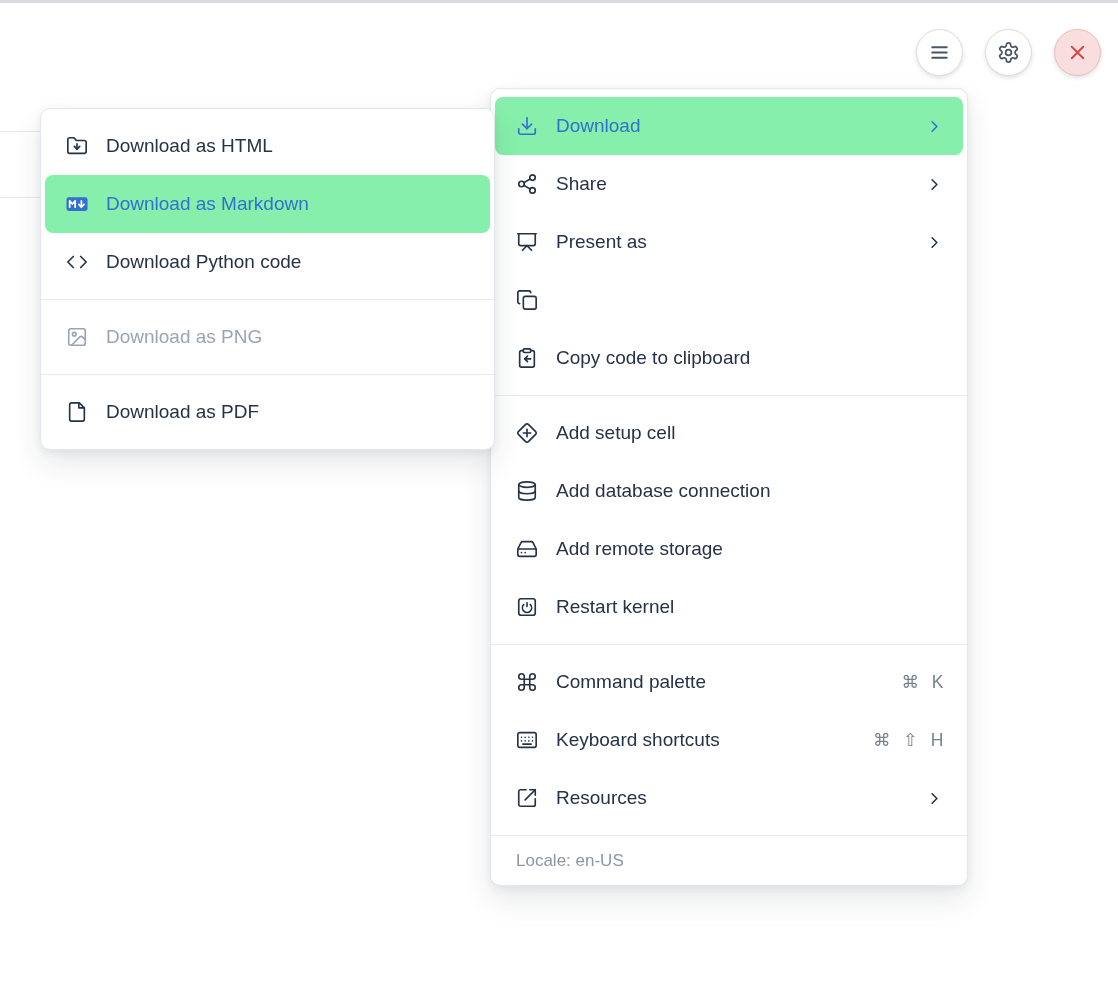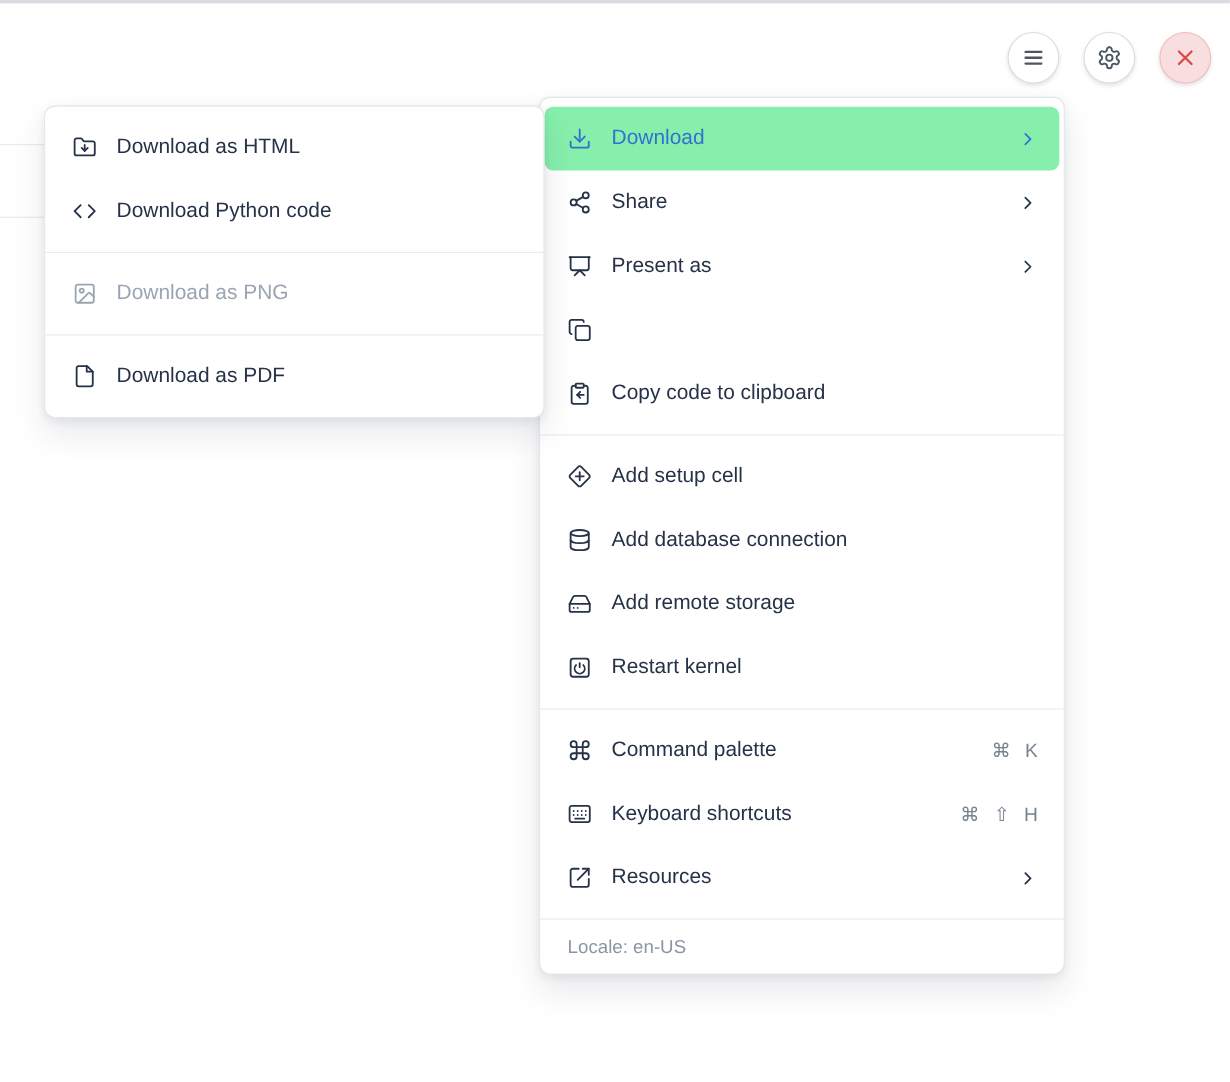--- a/index.html
+++ b/index.html
@@ -27,21 +27,21 @@
   .circle-btn.danger { background:#f8dede; border-color:#eebcbc; color:#d64949; }
 
   
   .menu {
     position:absolute; background:#ffffff;
     border:1px solid #e3e6ea; border-radius:10px;
     box-shadow:0 14px 30px rgba(30,40,60,.10), 0 3px 8px rgba(30,40,60,.07);
     padding:8px 0;
   }
   #main-menu        { left:490px; top:88px;  width:478px; z-index:1; }
-  #download-submenu { left:40px;  top:96px;  width:455px; z-index:2; }
+  #download-submenu { left:40px;  top:108px;  width:455px; z-index:2; }
 
   .menu-item {
     height:58px; margin:0 4px; border-radius:8px;
     display:flex; align-items:center; gap:18px;
     padding:0 19px 0 21px;
     font-size:19px; color:#263247; cursor:pointer;
     white-space:nowrap;
   }
   .menu-item.active   { background:#86efac; color:#3470cf; }
   .menu-item.disabled { color:#9ba4b3; cursor:default; }
@@ -241,20 +241,31 @@
     <div class="menu-item">
       <span class="mi-icon">
         <svg viewBox="0 0 24 24" fill="none" stroke="currentColor" stroke-width="1.8" stroke-linecap="round" stroke-linejoin="round">
           <path d="M20 20a2 2 0 0 0 2-2V8a2 2 0 0 0-2-2h-7.9a2 2 0 0 1-1.69-.9L9.6 3.9A2 2 0 0 0 7.93 3H4a2 2 0 0 0-2 2v13a2 2 0 0 0 2 2Z"></path>
           <path d="M12 9.5v6"></path>
           <path d="m15 12.5-3 3-3-3"></path>
         </svg>
       </span>
       <span class="mi-label">Download as HTML</span>
     </div>
+    <div class="menu-item active">
+      <span class="mi-icon">
+        <svg viewBox="0 0 24 24">
+          <rect x="0.5" y="4.5" width="23" height="15" rx="2.5" fill="currentColor" stroke="none"></rect>
+          <path d="M4 15.5v-7l3 3.5 3-3.5v7" fill="none" stroke="#ffffff" stroke-width="1.9" stroke-linecap="round" stroke-linejoin="round"></path>
+          <path d="M16.8 8.5v6.5" fill="none" stroke="#ffffff" stroke-width="1.9" stroke-linecap="round"></path>
+          <path d="m14 12.5 2.8 3 2.8-3" fill="none" stroke="#ffffff" stroke-width="1.9" stroke-linecap="round" stroke-linejoin="round"></path>
+        </svg>
+      </span>
+      <span class="mi-label">Download as Markdown</span>
+    </div>
     <div class="menu-item">
       <span class="mi-icon">
         <svg viewBox="0 0 24 24" fill="none" stroke="currentColor" stroke-width="1.8" stroke-linecap="round" stroke-linejoin="round">
           <path d="m16 18 6-6-6-6"></path>
           <path d="m8 6-6 6 6 6"></path>
         </svg>
       </span>
       <span class="mi-label">Download Python code</span>
     </div>
     <div class="menu-divider"></div>

